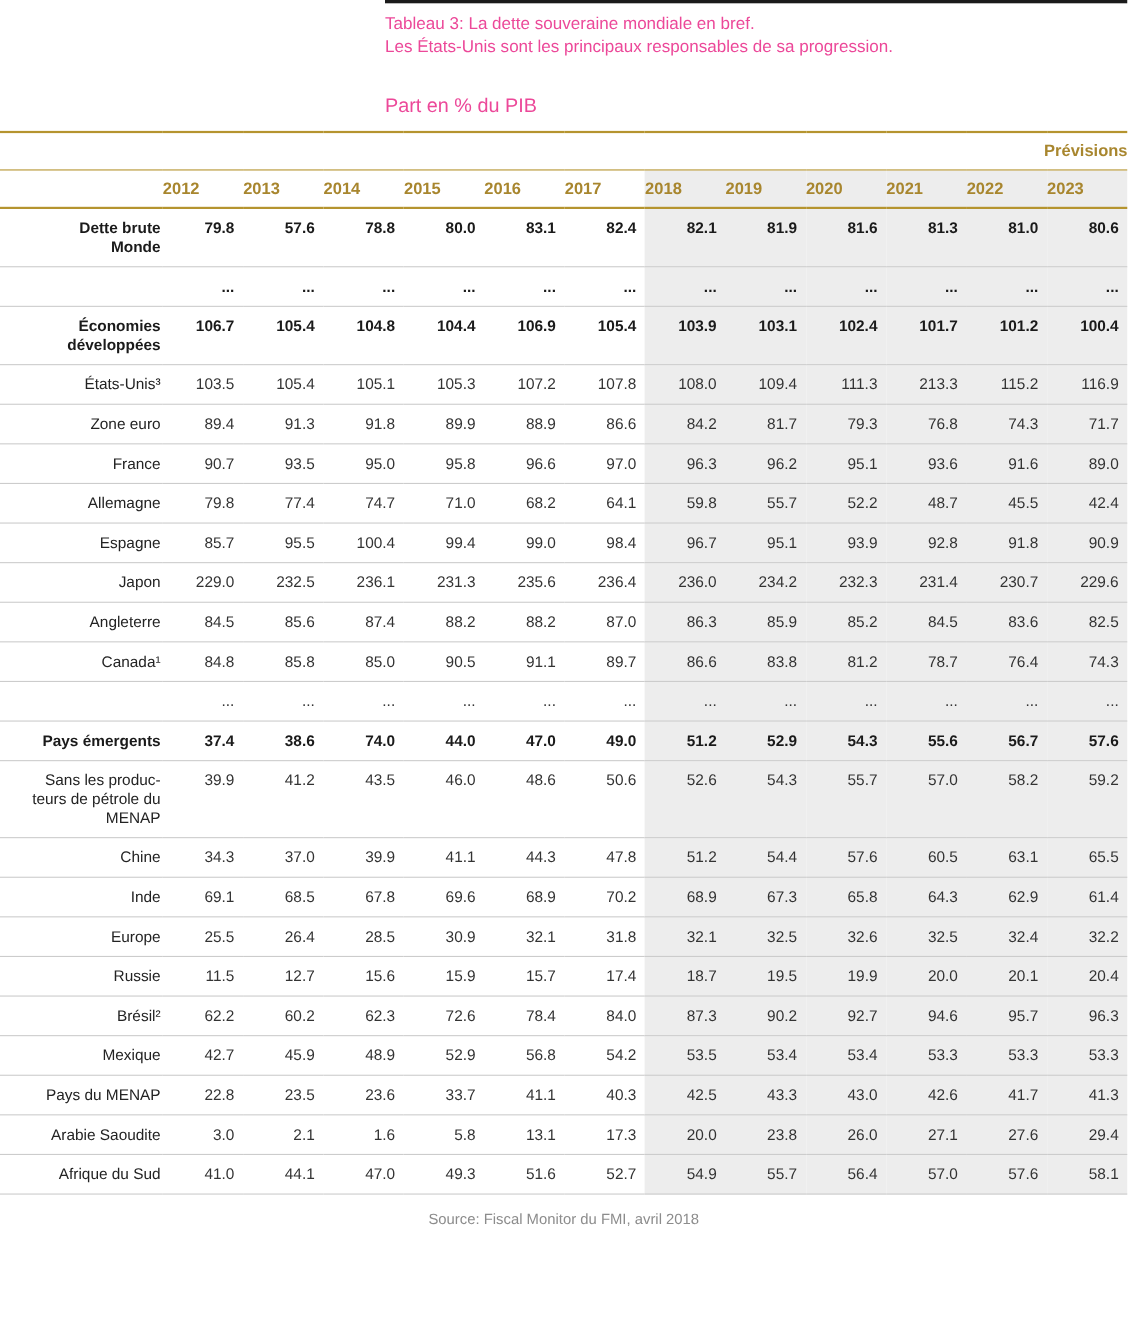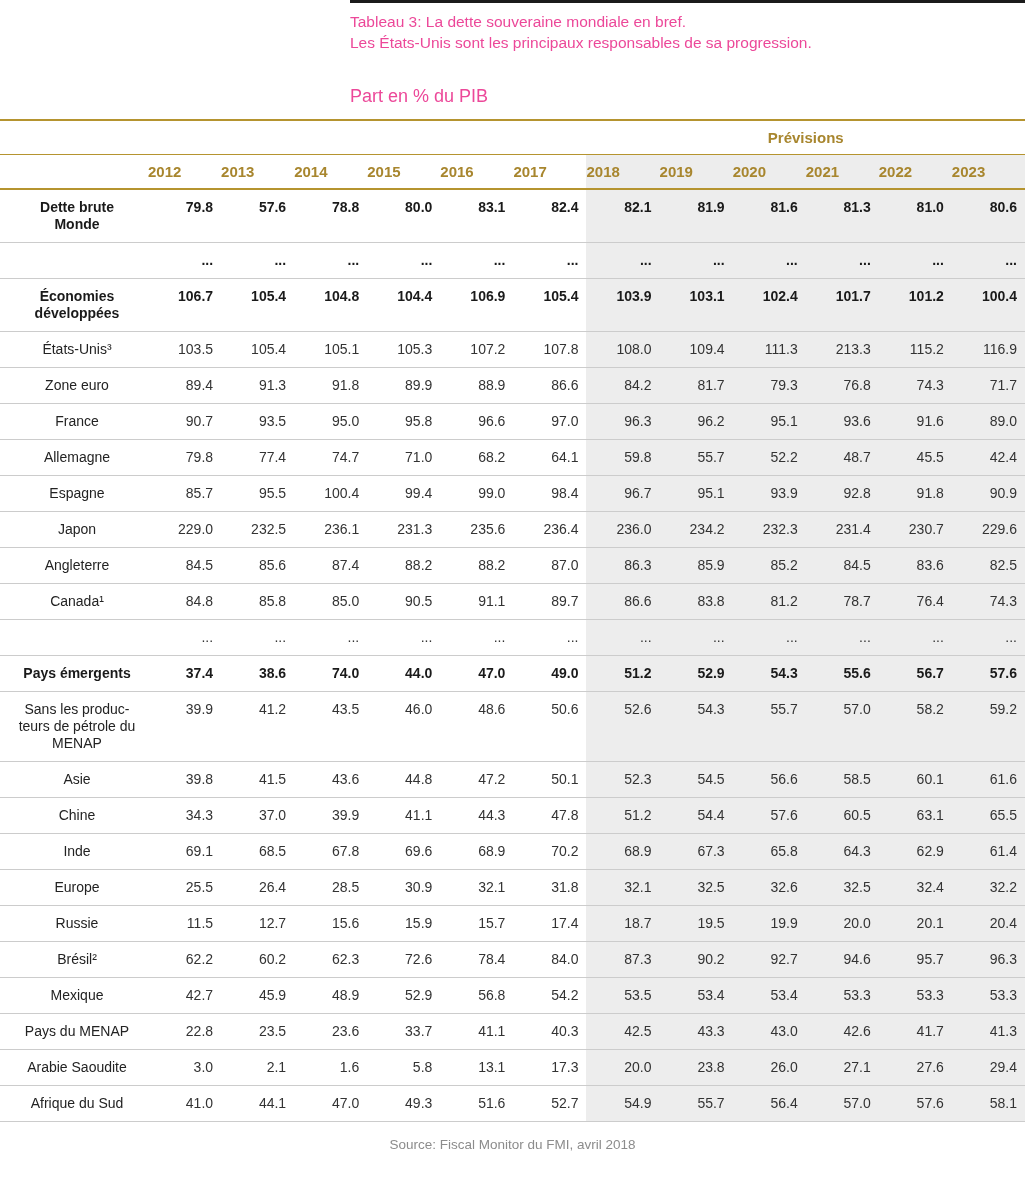--- a/index.html
+++ b/index.html
@@ -43,32 +43,32 @@
     font-weight:bold;
     color:#a8862e;
     font-size:15px;
   }
   tr.previsions-row th{
     border-bottom:1px solid #b5942f;
     height:33px;
     padding:0;
   }
   th.previsions{
-    text-align:center;
+    text-align:right;
     padding-left:36px;
   }
   tr.years-row th{
     border-bottom:2px solid #b5942f;
     height:33px;
     text-align:left;
     padding:0 8px 0 0;
   }
 
   tbody th.row-label{
-    text-align:center;
+    text-align:right;
     font-weight:normal;
     font-size:14px;
     line-height:17px;
     color:#232323;
     padding:9px 2px 9px 8px;
     vertical-align:top;
     border-bottom:1px solid #cccccc;
   }
   tbody td{
     text-align:right;
@@ -378,37 +378,20 @@
           <td>50.6</td>
           <td class="forecast">52.6</td>
           <td class="forecast">54.3</td>
           <td class="forecast">55.7</td>
           <td class="forecast">57.0</td>
           <td class="forecast">58.2</td>
           <td class="forecast">59.2</td>
         </tr>
         <tr>
           <th class="row-label">
-            <div>Asie</div>
-          </th>
-          <td>39.8</td>
-          <td>41.5</td>
-          <td>43.6</td>
-          <td>44.8</td>
-          <td>47.2</td>
-          <td>50.1</td>
-          <td class="forecast">52.3</td>
-          <td class="forecast">54.5</td>
-          <td class="forecast">56.6</td>
-          <td class="forecast">58.5</td>
-          <td class="forecast">60.1</td>
-          <td class="forecast">61.6</td>
-        </tr>
-        <tr>
-          <th class="row-label">
             <div>Chine</div>
           </th>
           <td>34.3</td>
           <td>37.0</td>
           <td>39.9</td>
           <td>41.1</td>
           <td>44.3</td>
           <td>47.8</td>
           <td class="forecast">51.2</td>
           <td class="forecast">54.4</td>

